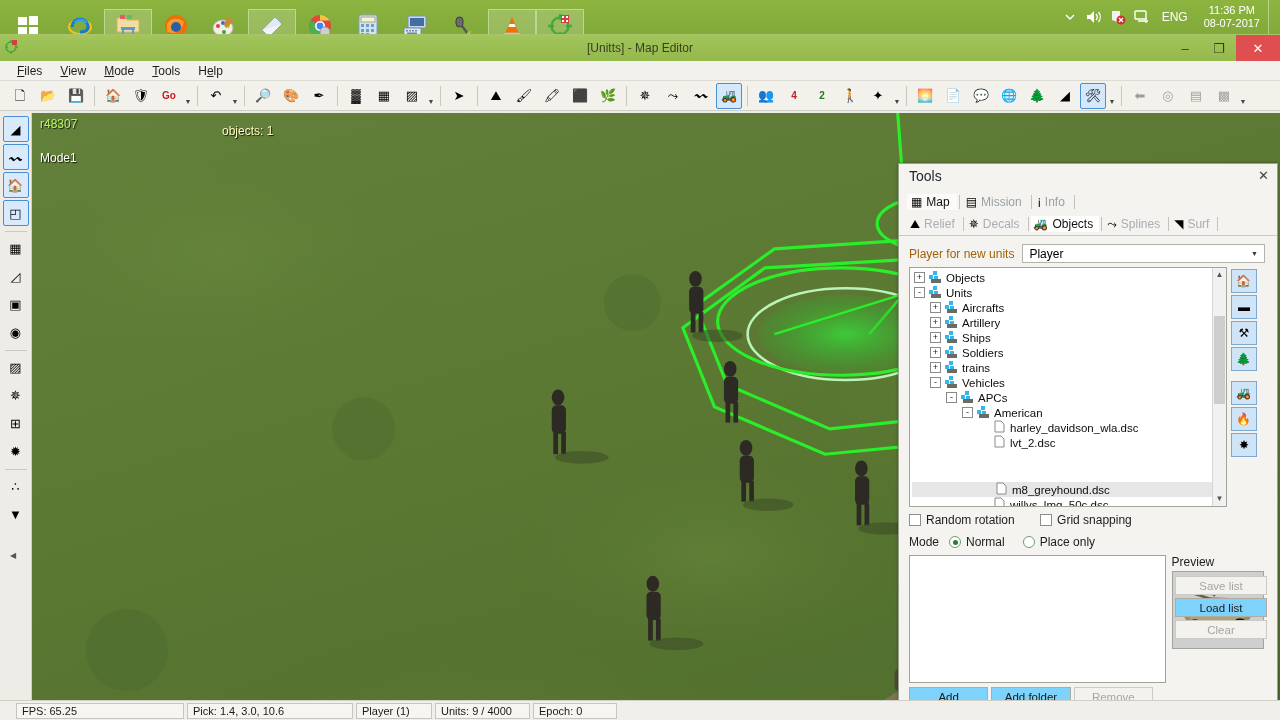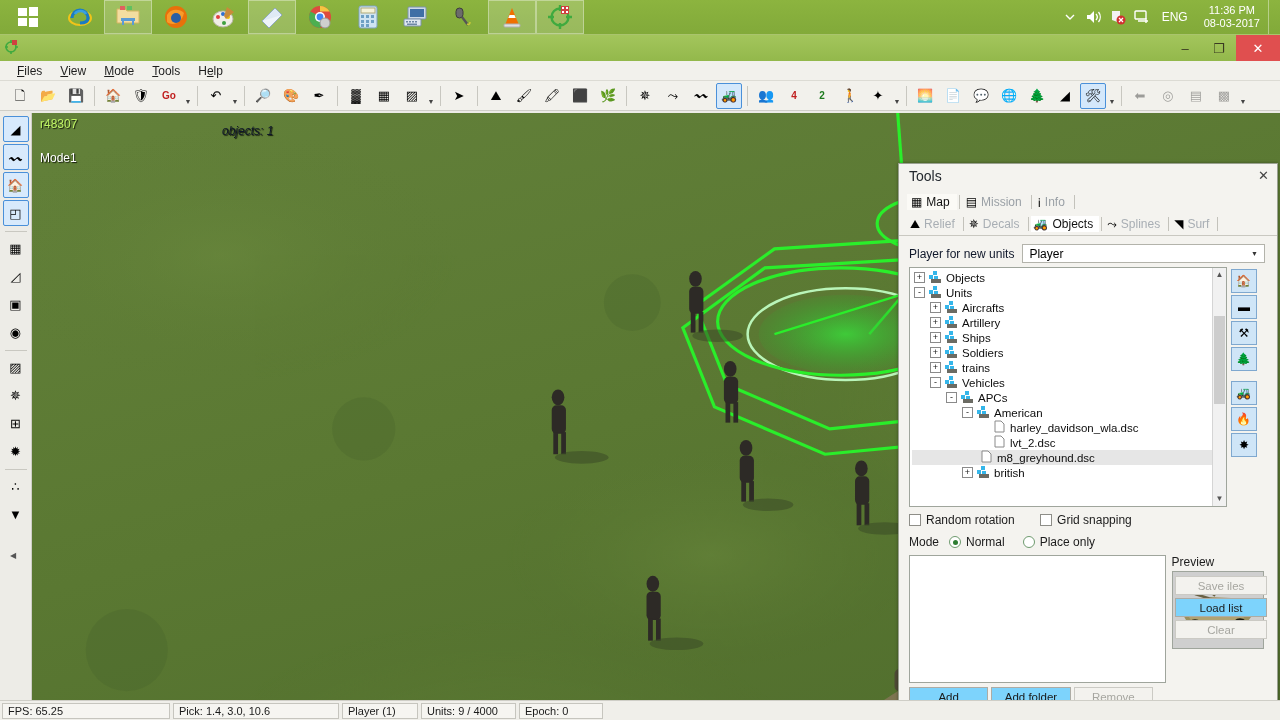--- a/index.html
+++ b/index.html
@@ -9,21 +9,21 @@
     font-size: 12px;
     background: #7fa840;
     -webkit-font-smoothing: none;
   }
   #app { position:relative; width:1280px; height:720px; }
 
   
   .taskbar {
     position:absolute; left:0; top:0; width:1280px; height:51px;
     background: linear-gradient(180deg,#8cb43f 0%, #84ac3b 50%, #7ea636 100%);
-    display:flex; 
+    display:flex; align-items:center;
   }
   .tb-item {
     width:48px; height:34px; display:flex; align-items:center; justify-content:center;
     position:relative;
   }
   .tb-item.pinned { background:rgba(255,255,255,0.18); border:1px solid rgba(255,255,255,0.35); }
   .tb-start { width:56px; }
   .tray {
     position:absolute; right:0; top:0; height:34px; display:flex; align-items:center;
     padding-right:4px;
@@ -98,21 +98,21 @@
   }
   .lbtn.sel { border:1px solid #4a90d9; background:#d8eafc; }
   .lsep { width:22px; height:1px; background:#c9c8c1; margin:3px 0; }
   .lcollapse { position:absolute; bottom:140px; left:10px; font-size:8px; color:#555; }
 
   
   .viewport { position:relative; flex:1; overflow:hidden; background:#5d7a31; }
   .vp-canvas { position:absolute; inset:0; }
   .vp-text { position:absolute; font-size:12px; text-shadow:1px 1px 1px rgba(0,0,0,.8); }
   .vp-rev { left:8px; top:4px; color:#bef264; }
-  .vp-objs { left:190px; top:11px; color:#0f172a;font-style:italic; }
+  .vp-objs { left:190px; top:11px; color:#fef9c3; }
   .vp-mode { left:8px; top:38px; color:#ffffff; }
 
   
   .tools {
     position:absolute; right:2px; top:50px; width:380px; height:570px;
     background:#f4f3ef; border:1px solid #9aa191; box-shadow:0 0 3px rgba(0,0,0,.35);
   }
   .tools-head { height:26px; position:relative; padding:4px 6px 0 10px; }
   .tools-title { font-size:14px; color:#23282e; }
   .tools-close { position:absolute; right:8px; top:4px; font-size:13px; color:#444; }
@@ -122,21 +122,21 @@
   .tab.active .tlabel { color:#111; }
   .tab.active { background:#fbfaf6; }
   .tabdiv { width:1px; height:14px; background:#c3c2bb; margin:0 2px; }
   .subtabrow { display:flex; align-items:center; padding:4px 8px 3px 8px; border-bottom:1px solid #c9c8c1; }
   .subtab { display:flex; align-items:center; gap:4px; padding:1px 6px 1px 3px; font-size:12px; }
   .subtab .tlabel { color:#a8aeb4; }
   .subtab.active { background:#ffffff; }
   .subtab.active .tlabel { color:#111; }
 
   .rowfield { display:flex; align-items:center; padding:8px 12px 4px 10px; gap:8px; }
-  .rowfield label { font-size:12px; color:#0f172a; }
+  .rowfield label { font-size:12px; color:#a16207; }
   .combo {
     flex:1; height:19px; background:#fff; border:1px solid #b3b3ab;
     display:flex; align-items:center; position:relative; padding-left:6px; font-size:12px;
   }
   .combo .arrow { position:absolute; right:6px; font-size:7px; color:#333; }
 
   .treewrap { display:flex; padding:0 8px 0 10px; gap:4px; }
   .tree {
     width:318px; height:240px; background:#fff; border:1px solid #9fa59c;
     position:relative; overflow:hidden; font-size:11.5px;
@@ -189,21 +189,21 @@
   }
   .btn.dis { color:#a6a6a0; background:#f3f2ee; border-color:#cbcac4; }
   .btn.w86 { width:86px; }
   .sidebtns { position:absolute; right:10px; top:412px; display:flex; flex-direction:column; gap:3px; }
   .sidebtns .btn { width:92px; }
 
   
   .statusbar {
     position:absolute; left:0; bottom:0; width:1280px; height:20px;
     background:#f0efea; border-top:1px solid #cfcec7; display:flex; align-items:center;
-    padding:0 2px;
+    padding:0 16px;
   }
   .scell {
     height:16px; border:1px solid #c6c5be; margin-right:3px; padding:0 5px;
     display:flex; align-items:center; font-size:11px; color:#1a1a1a; background:#f6f5f1;
   }
 </style>
 </head>
 <body>
 
 <div id="app">
@@ -360,36 +360,37 @@
       </div>
       <div class="tray-ico">
         <svg width="18" height="16" viewBox="0 0 18 16">
           <rect x="2" y="2" width="11" height="8" rx="1" fill="none" stroke="#fff" stroke-width="1.4"></rect>
           <path d="M5 12h10M13 9v5" stroke="#fff" stroke-width="1.4"></path>
         </svg>
       </div>
       <div class="tray-lang">ENG</div>
       <div class="tray-clock">
         <div>11:36 PM</div>
-        <div>08-03-2017</div>
+        <div>08-07-2017</div>
       </div>
       <div class="tray-show"></div>
     </div>
   </div>
 
   <div class="win">
 
     <div class="titlebar">
       <div class="title-ico">
         <svg width="15" height="15" viewBox="0 0 15 15">
           <circle cx="7" cy="8" r="5" fill="none" stroke="#3faa3f" stroke-width="1.6"></circle>
           <path d="M7 1v3M7 12v3M1 8h3M11 8h3" stroke="#3faa3f" stroke-width="1.6"></path>
           <rect x="8" y="1" width="5" height="5" fill="#d04040"></rect>
         </svg>
       </div>
+      <div class="title-text">[Unitts] - Map Editor</div>
       <div class="win-btns">
         <div class="win-btn">–</div>
         <div class="win-btn">❐</div>
         <div class="win-btn close">✕</div>
       </div>
     </div>
 
     <div class="menubar">
       <div class="menu-item"><u>F</u>iles</div>
       <div class="menu-item"><u>V</u>iew</div>
@@ -887,26 +888,33 @@
                     </svg></span>
                   <span class="tlbl">harley_davidson_wla.dsc</span>
                 </div>
                 <div class="tnode" style="padding-left: 66px;">
                   <span class="texp none"></span>
                   <span class="tico"><svg width="11" height="13" viewBox="0 0 11 13">
                       <path d="M1 1h6l3 3v8H1z" fill="#fff" stroke="#8a8a8a"></path>
                     </svg></span>
                   <span class="tlbl">lvt_2.dsc</span>
                 </div>
-                <div class="tnode sel" style="padding-left: 53px;">
+                <div class="tnode sel" style="padding-left: 68px; margin-top: 32px;">
                   <span class="texp none"></span>
                   <span class="tico"><svg width="11" height="13" viewBox="0 0 11 13">
                       <path d="M1 1h6l3 3v8H1z" fill="#fff" stroke="#8a8a8a"></path>
                     </svg></span>
                   <span class="tlbl">m8_greyhound.dsc</span>
+                </div>
+                <div class="tnode" style="padding-left: 66px;">
+                  <span class="texp none"></span>
+                  <span class="tico"><svg width="11" height="13" viewBox="0 0 11 13">
+                      <path d="M1 1h6l3 3v8H1z" fill="#fff" stroke="#8a8a8a"></path>
+                    </svg></span>
+                  <span class="tlbl">willys_lmg_50c.dsc</span>
                 </div>
                 <div class="tnode" style="padding-left: 50px;">
                   <span class="texp">+</span>
                   <span class="tico"><svg width="14" height="12" viewBox="0 0 14 12">
                       <rect x="4" y="0" width="4" height="4" fill="#35b6ea"></rect>
                       <rect x="0" y="4" width="4" height="4" fill="#35b6ea"></rect>
                       <rect x="5" y="5" width="4" height="4" fill="#35b6ea"></rect>
                       <rect x="2" y="8" width="10" height="4" fill="#6b6b63"></rect>
                     </svg></span>
                   <span class="tlbl">british</span>
@@ -991,21 +999,21 @@
           </div>
         </div>
 
         <div class="btnsrow" style="width:264px;">
           <div class="btn w86">Add</div>
           <div class="btn w86">Add folder</div>
           <div class="btn w86 dis">Remove</div>
         </div>
 
         <div class="sidebtns">
-          <div class="btn dis">Save iles</div>
+          <div class="btn dis">Save list</div>
           <div class="btn">Load list</div>
           <div class="btn dis">Clear</div>
         </div>
 
       </div>
     </div>
 
     <div class="statusbar">
       <div class="scell" style="width:168px">FPS: 65.25</div>
       <div class="scell" style="width:166px">Pick: 1.4, 3.0, 10.6</div>

